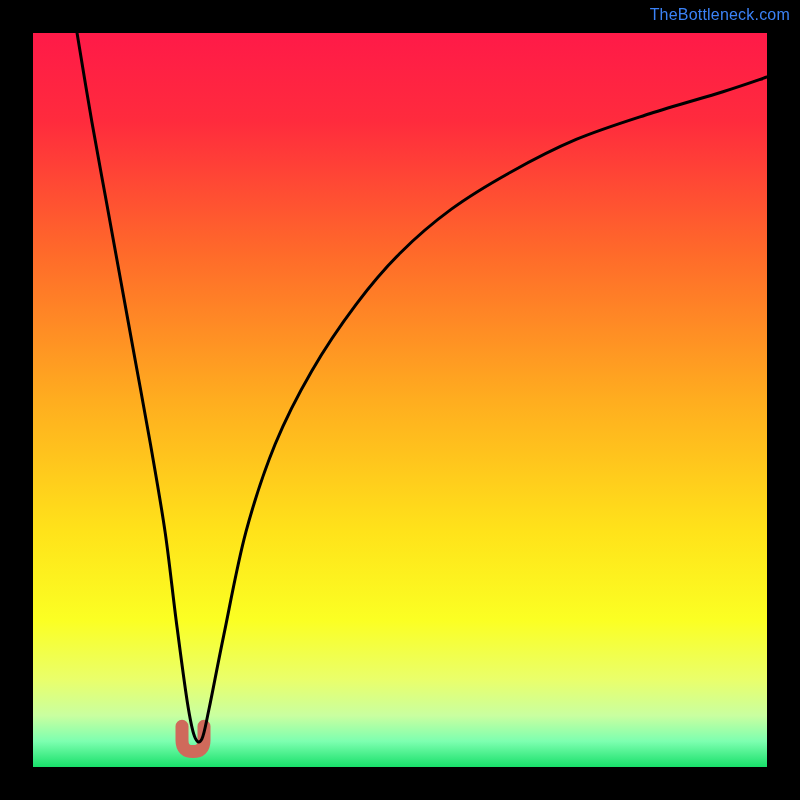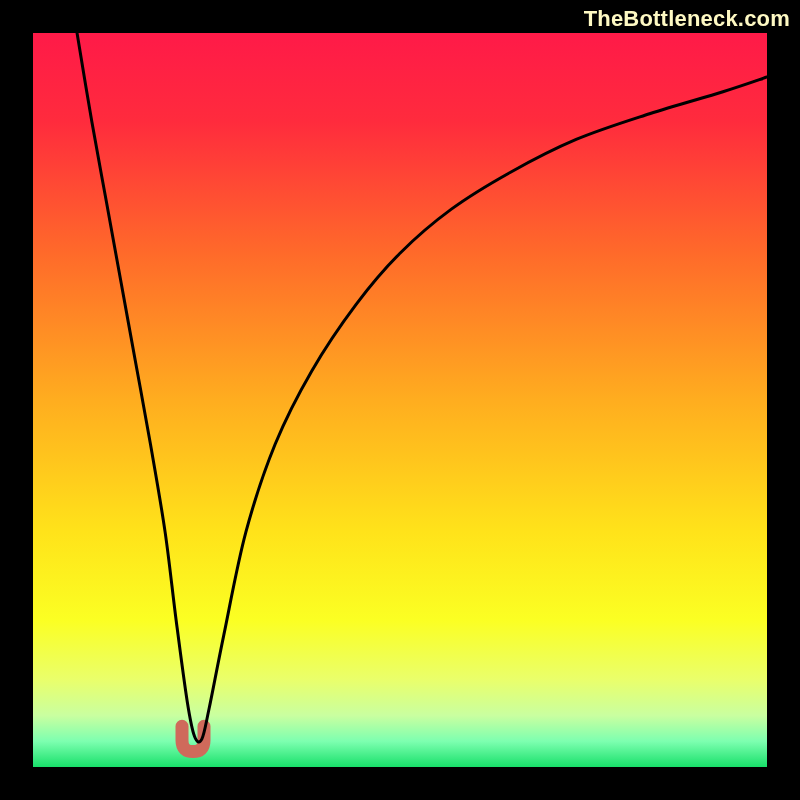--- a/index.html
+++ b/index.html
@@ -31,24 +31,24 @@
     position: absolute;
     left: 0;
     top: 0;
     width: 100%;
     height: 100%;
   }
   .watermark {
     position: absolute;
     top: 6px;
     right: 10px;
-    color: #fef9c3;
-    font-size: 22px;
+    color: #3b82f6;
+    font-size: 16px;
     letter-spacing: 0.2px;
-    font-weight: 700;
+    font-weight: 400;
   }
   svg.curve {
     position: absolute;
     left: 0;
     top: 0;
     width: 100%;
     height: 100%;
   }
 </style>
 </head>

